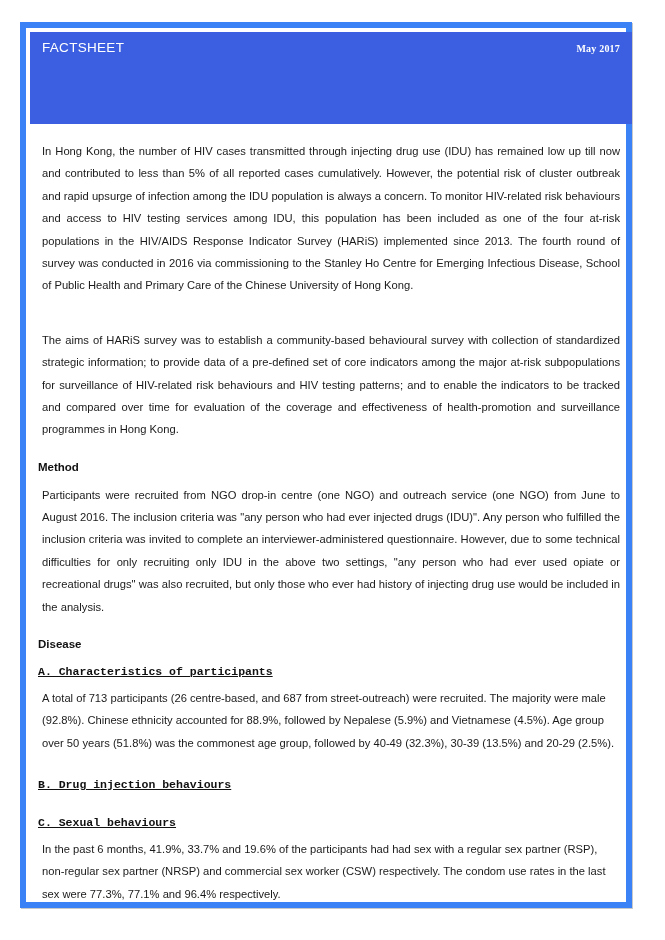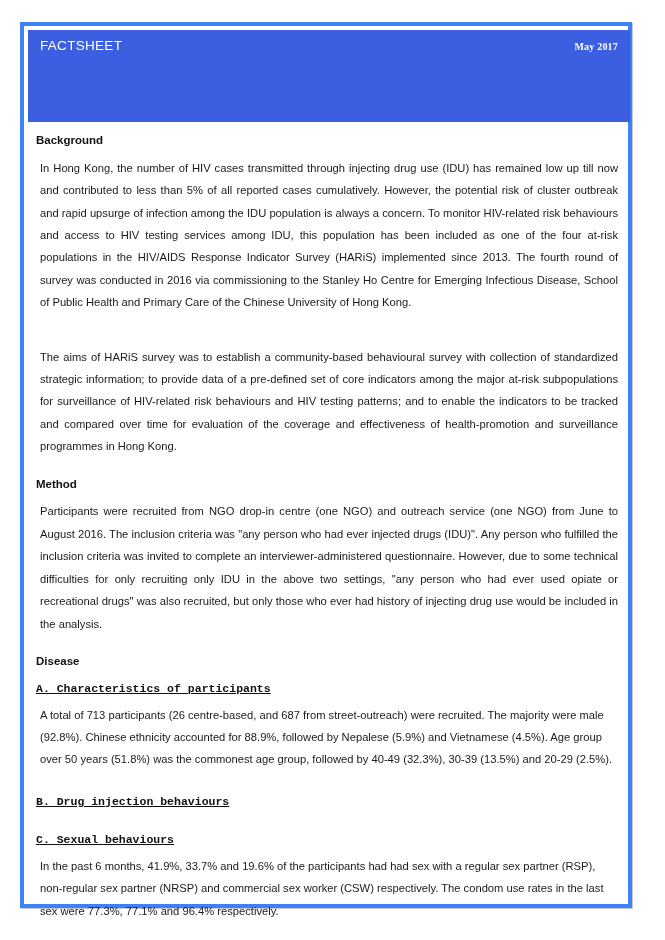--- a/index.html
+++ b/index.html
@@ -24,21 +24,21 @@
     background: #ffffff;
   }
 
   
   .doc-frame {
     position: absolute;
     left: 20px;
     top: 22px;
     width: 612px;
     height: 886px;
-    border: 4px solid #3b82f6;
+    border: 6px solid #3b82f6;
     box-sizing: border-box;
     background: #ffffff;
     box-shadow: 1px 1px 0 0 #c9c9c9;
   }
 
   
   .banner {
     position: absolute;
     left: 4px;
     top: 4px;
@@ -131,21 +131,20 @@
 
     <div class="banner">
       <div class="banner-top">
         <span class="factsheet-label">FACTSHEET</span>
         <span class="banner-date">May 2017</span>
       </div>
     </div>
 
     <div class="body-area">
 
-      <div class="sec-head">Background</div>
       <p class="para">In Hong Kong, the number of HIV cases transmitted through injecting drug use (IDU) has remained low up till now and contributed to less than 5% of all reported cases cumulatively. However, the potential risk of cluster outbreak and rapid upsurge of infection among the IDU population is always a concern. To monitor HIV-related risk behaviours and access to HIV testing services among IDU, this population has been included as one of the four at-risk populations in the HIV/AIDS Response Indicator Survey (HARiS) implemented since 2013. The fourth round of survey was conducted in 2016 via commissioning to the Stanley Ho Centre for Emerging Infectious Disease, School of Public Health and Primary Care of the Chinese University of Hong Kong.</p>
       <div class="gap-md"></div>
       <p class="para">The aims of HARiS survey was to establish a community-based behavioural survey with collection of standardized strategic information; to provide data of a pre-defined set of core indicators among the major at-risk subpopulations for surveillance of HIV-related risk behaviours and HIV testing patterns; and to enable the indicators to be tracked and compared over time for evaluation of the coverage and effectiveness of health-promotion and surveillance programmes in Hong Kong.</p>
 
       <div class="sec-head spaced-top">Method</div>
       <p class="para">Participants were recruited from NGO drop-in centre (one NGO) and outreach service (one NGO) from June to August 2016.   The inclusion criteria was "any person who had ever injected drugs (IDU)".   Any person who fulfilled the inclusion criteria was invited to complete an interviewer-administered questionnaire. However, due to some technical difficulties for only recruiting only IDU in the above two settings, "any person who had ever used opiate or recreational drugs" was also recruited, but only those who ever had history of injecting drug use would be included in the analysis.</p>
 
       <div class="sec-head spaced-top">Disease</div>
 
       <div>

